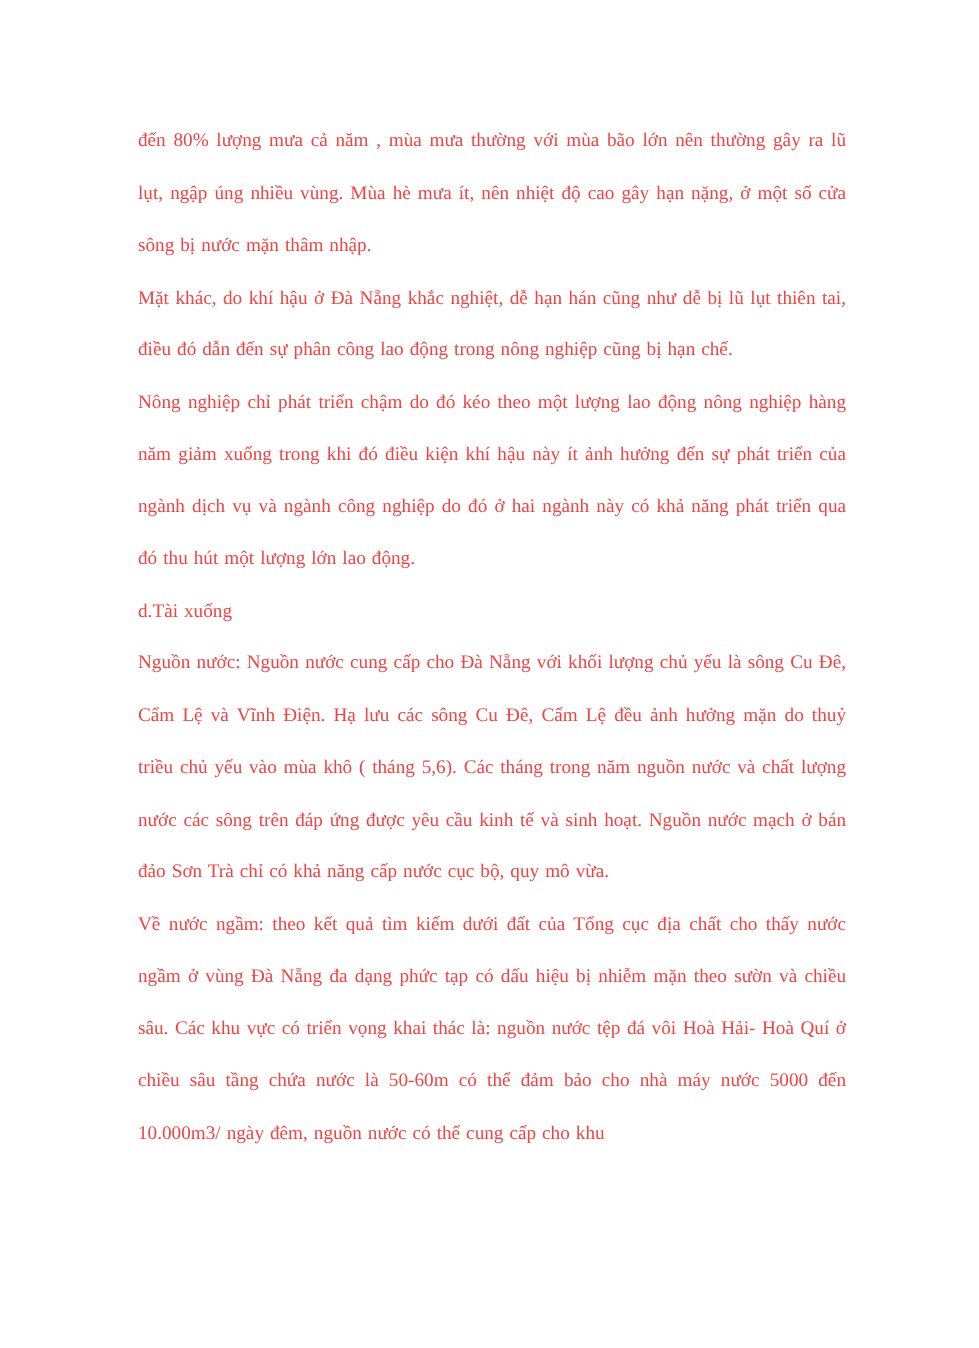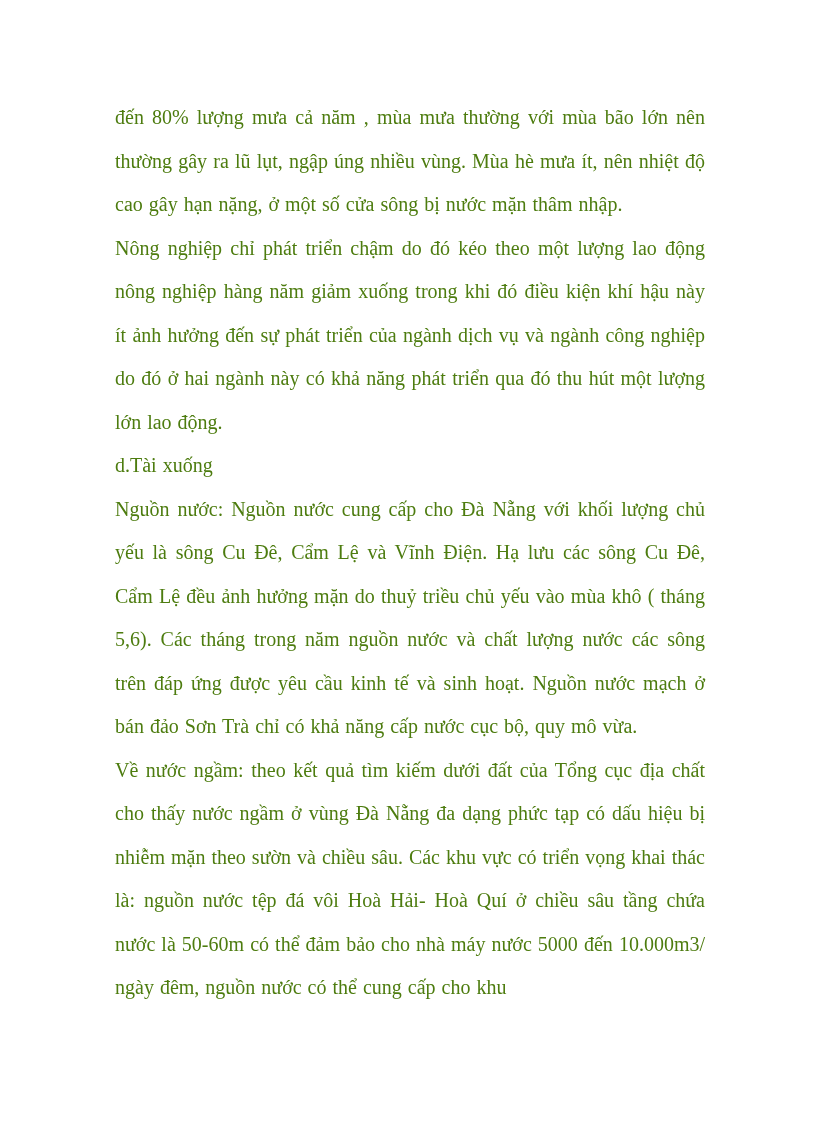--- a/index.html
+++ b/index.html
@@ -13,37 +13,38 @@
     height: 1123px;
     background: #ffffff;
     overflow: hidden;
     box-sizing: border-box;
   }
   .text-block {
     position: absolute;
     left: 115px;
     top: 96px;
     width: 590px;
-    color: #4d7c0f;
+    color: #ef4444;
     font-family: "Liberation Serif", "DejaVu Serif", serif;
-    font-size: 20px;
+    font-size: 16px;
     line-height: 43.5px;
   }
   .text-block p {
     margin: 0;
     padding: 0;
     text-align: justify;
     text-align-last: left;
     word-spacing: 1px;
   }
 </style>
 </head>
 <body>
 
 <div class="page">
   <div class="text-block">
     <p>đến 80% lượng mưa cả năm , mùa mưa thường với mùa bão lớn nên thường gây ra lũ lụt, ngập úng nhiều vùng. Mùa hè mưa ít, nên nhiệt độ cao gây hạn nặng, ở một số cửa sông bị nước mặn thâm nhập.</p>
+    <p>Mặt khác, do khí hậu ở Đà Nẵng khắc nghiệt, dễ hạn hán cũng như dễ bị lũ lụt thiên tai, điều đó dẫn đến sự phân công lao động trong nông nghiệp cũng bị hạn chế.</p>
     <p>Nông nghiệp chỉ phát triển chậm do đó kéo theo một lượng lao động nông nghiệp hàng năm giảm xuống trong khi đó điều kiện khí hậu này ít ảnh hưởng đến sự phát triển của ngành dịch vụ và ngành công nghiệp do đó ở hai ngành này có khả năng phát triển qua đó thu hút một lượng lớn lao động.</p>
     <p>d.Tài xuống</p>
     <p>Nguồn nước: Nguồn nước cung cấp cho Đà Nẵng với khối lượng chủ yếu là sông Cu Đê, Cẩm Lệ và Vĩnh Điện. Hạ lưu các sông Cu Đê, Cẩm Lệ đều ảnh hưởng mặn do thuỷ triều chủ yếu vào mùa khô ( tháng 5,6). Các tháng trong năm nguồn nước và chất lượng nước các sông trên đáp ứng được yêu cầu kinh tế và sinh hoạt. Nguồn nước mạch ở bán đảo Sơn Trà chỉ có khả năng cấp nước cục bộ, quy mô vừa.</p>
     <p>Về nước ngầm: theo kết quả tìm kiếm dưới đất của Tổng cục địa chất cho thấy nước ngầm ở vùng Đà Nẵng đa dạng phức tạp có dấu hiệu bị nhiễm mặn theo sườn và chiều sâu. Các khu vực có triển vọng khai thác là: nguồn nước tệp đá vôi Hoà Hải- Hoà Quí  ở chiều sâu tầng chứa nước là 50-60m có thể đảm bảo cho nhà máy nước 5000 đến 10.000m3/ ngày đêm, nguồn nước có thể cung cấp cho khu</p>
   </div>
 </div>
 
 </body></html>

